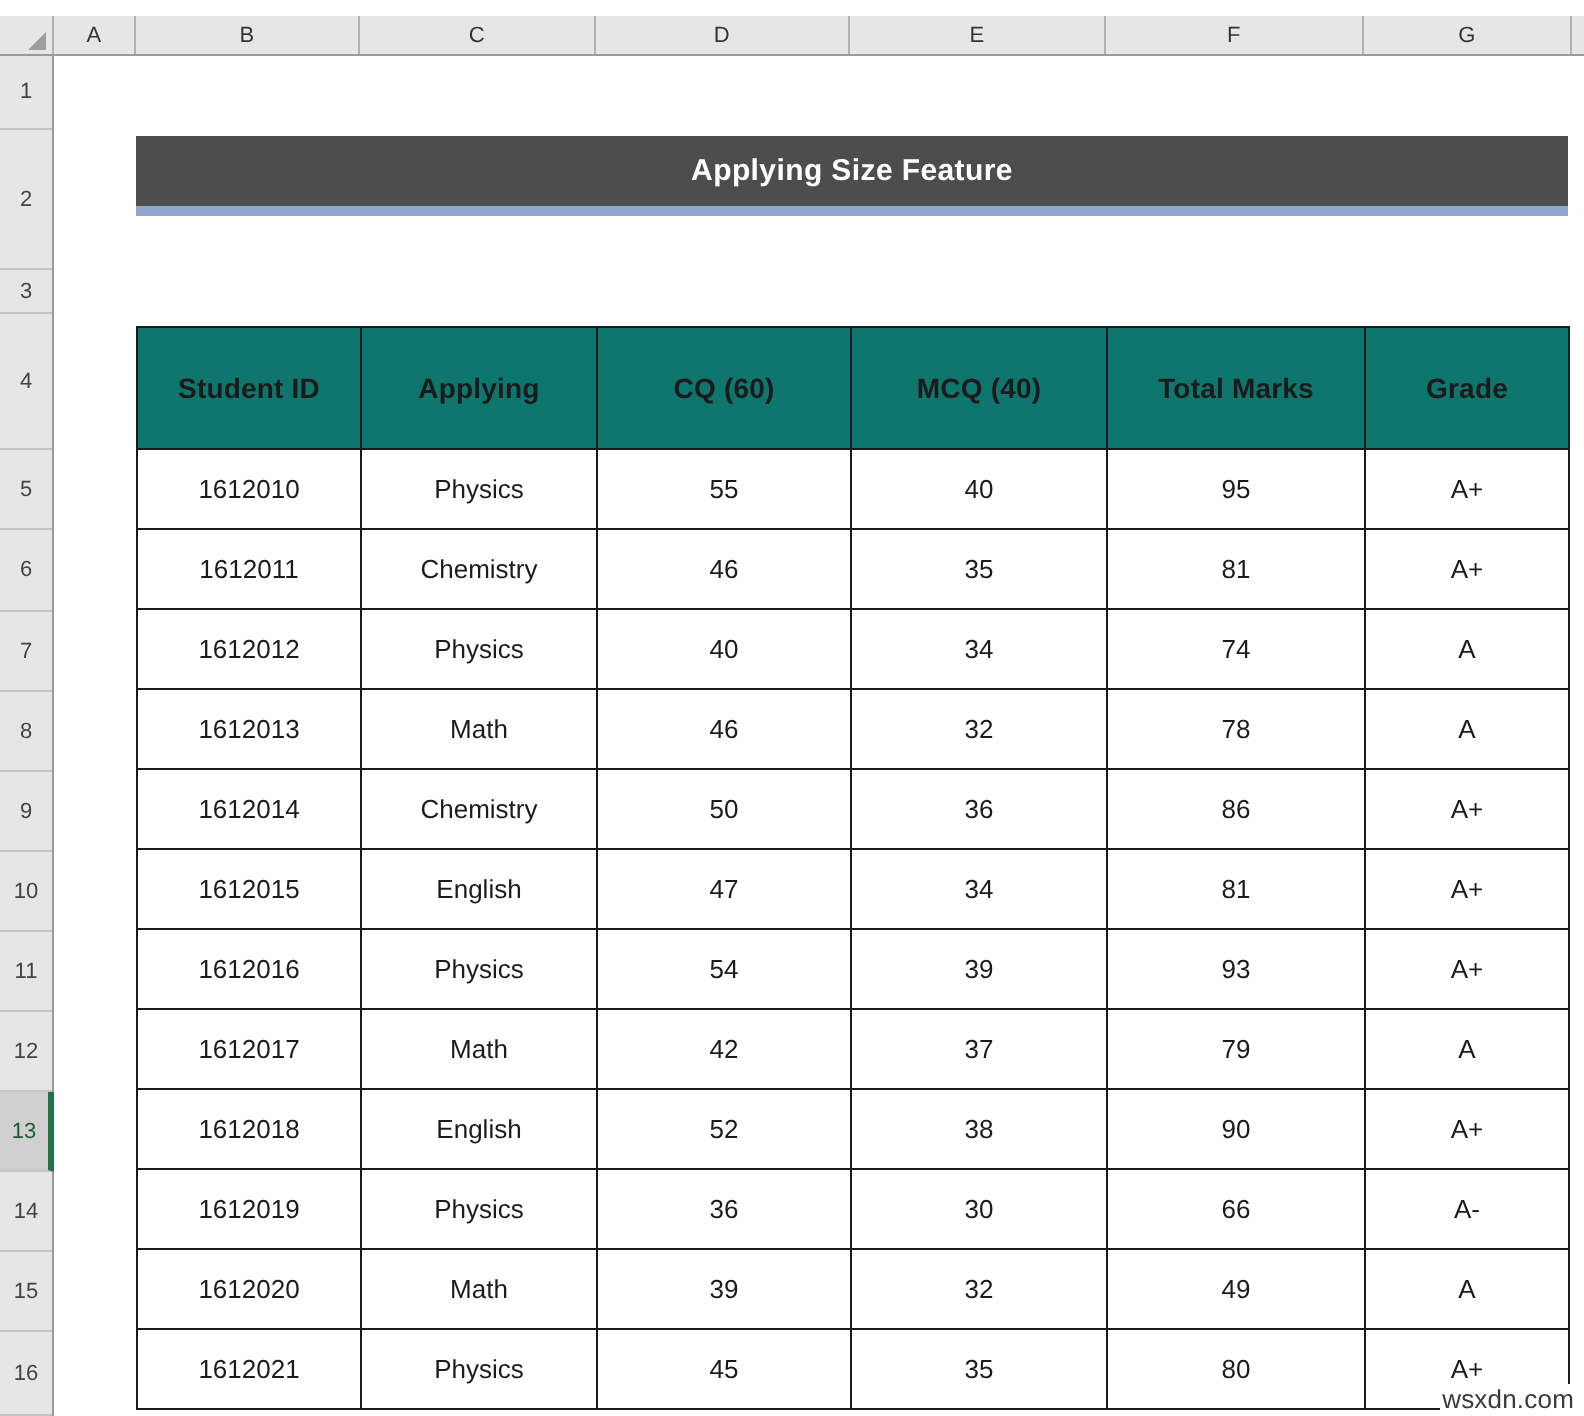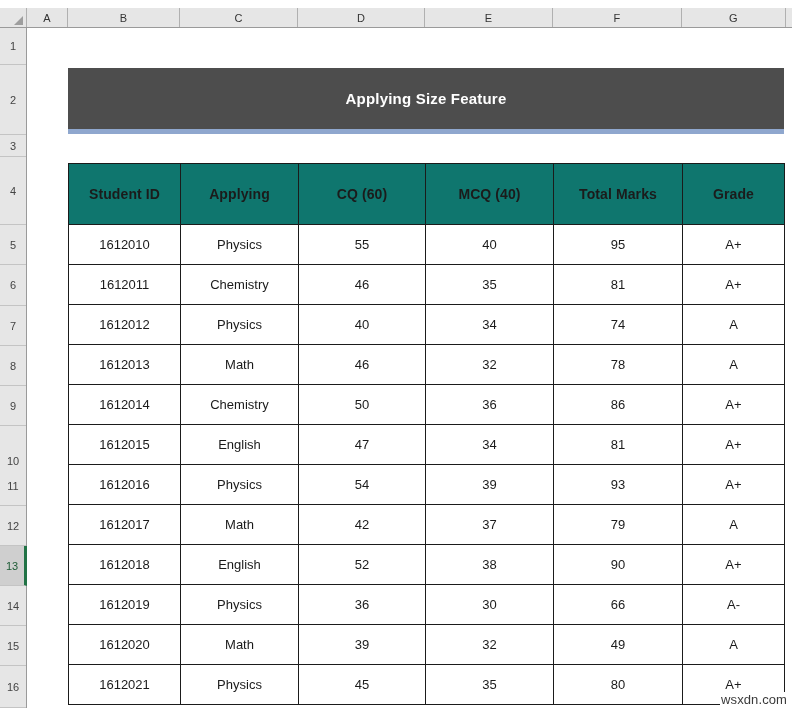--- a/index.html
+++ b/index.html
@@ -98,21 +98,21 @@
     background: #ffffff;
     overflow: hidden;
   }
 
   
   #title-banner {
     position: absolute;
     left: 41px;          
     top: 40px;           
     width: 716px;        
-    height: 66px;
+    height: 40px;
     background: #4d4d4d;
     border-bottom: 5px solid #8fa7ce;
     box-sizing: border-box;
     display: flex;
     align-items: center;
     justify-content: center;
   }
   #title-banner .title-text {
     color: #ffffff;
     font-size: 15px;
@@ -191,21 +191,21 @@
   <div id="row-header-strip">
       <div class="row-head" style="top: 0px; height: 37px;">1</div>
       <div class="row-head" style="top: 37px; height: 70px;">2</div>
       <div class="row-head" style="top: 107px; height: 22px;">3</div>
       <div class="row-head" style="top: 129px; height: 68px;">4</div>
       <div class="row-head" style="top: 197px; height: 40px;">5</div>
       <div class="row-head" style="top: 237px; height: 41px;">6</div>
       <div class="row-head" style="top: 278px; height: 40px;">7</div>
       <div class="row-head" style="top: 318px; height: 40px;">8</div>
       <div class="row-head" style="top: 358px; height: 40px;">9</div>
-      <div class="row-head" style="top: 413px; height: 40px;">10</div>
+      <div class="row-head" style="top: 398px; height: 40px;">10</div>
       <div class="row-head" style="top: 438px; height: 40px;">11</div>
       <div class="row-head" style="top: 478px; height: 40px;">12</div>
       <div class="row-head active" style="top: 518px; height: 40px;">13</div>
       <div class="row-head" style="top: 558px; height: 40px;">14</div>
       <div class="row-head" style="top: 598px; height: 40px;">15</div>
       <div class="row-head" style="top: 638px; height: 42px; text-align: center;">16</div>
     </div>
 
   <div id="grid">
 

